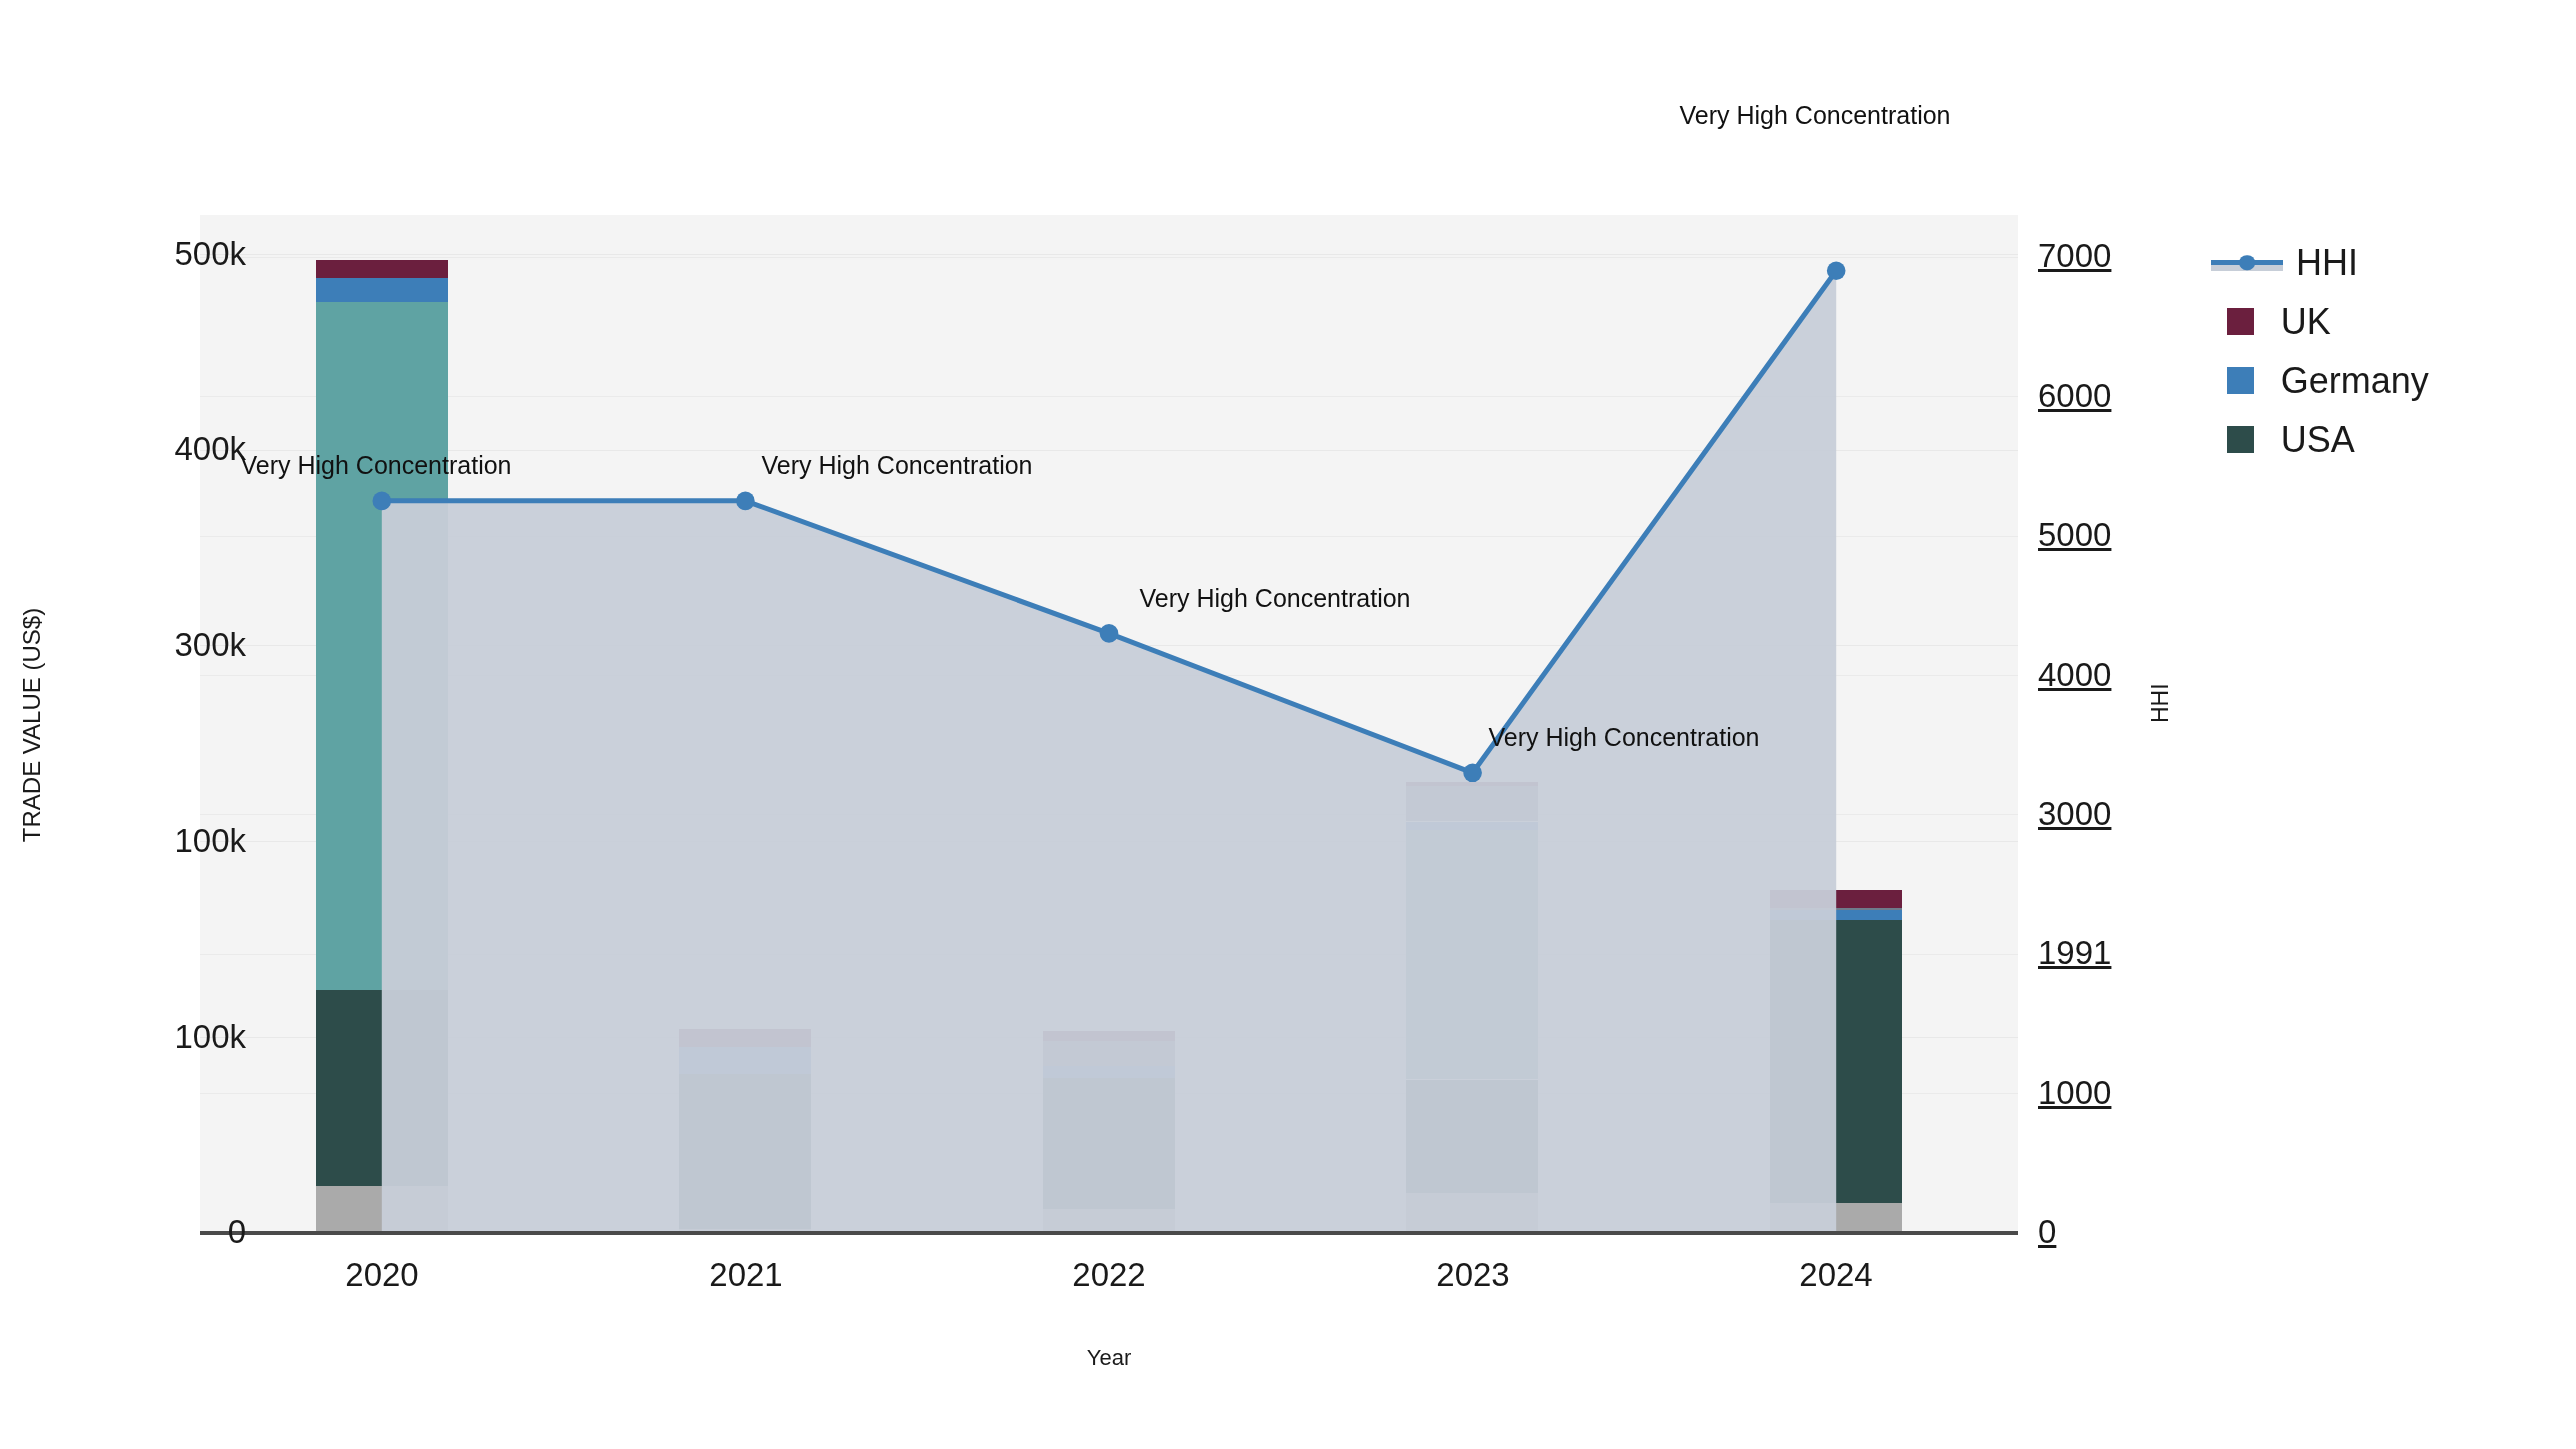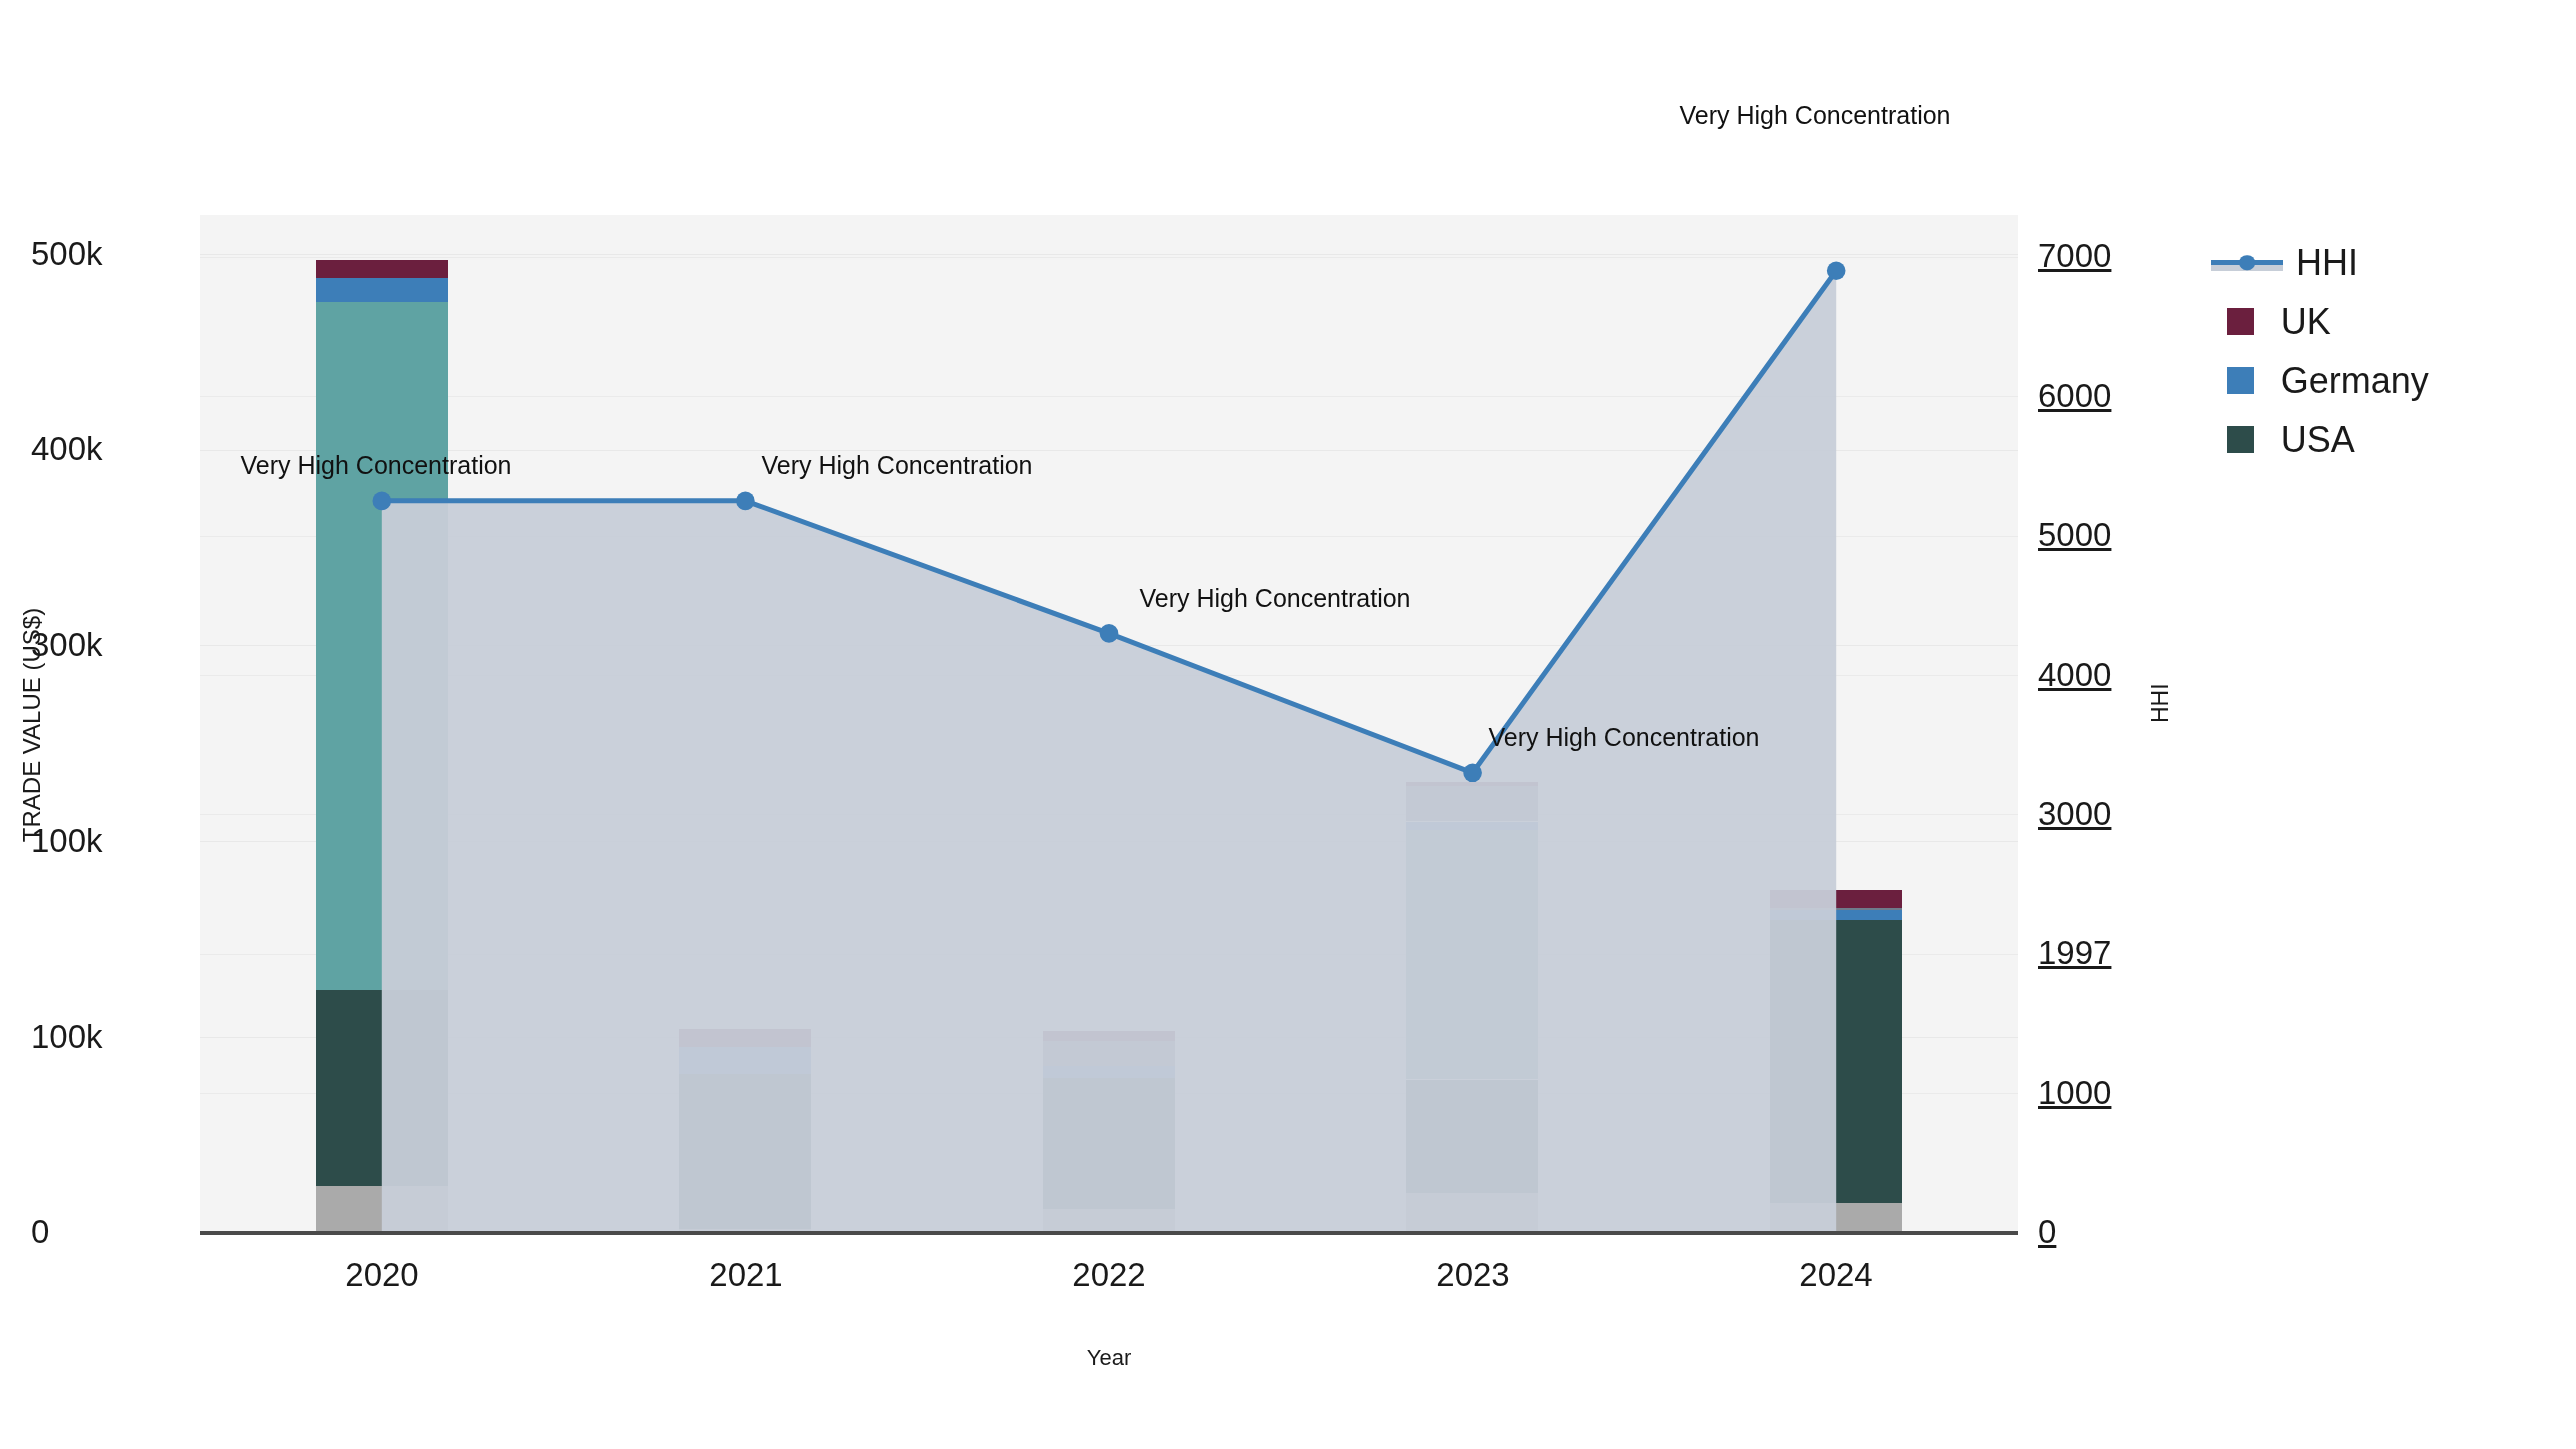--- a/index.html
+++ b/index.html
@@ -48,21 +48,21 @@
   }
   .barcol{position:absolute;bottom:0;}
   .seg{position:absolute;left:0;width:100%;}
 
   
   #hhi-svg{position:absolute;left:0;top:0;width:1818px;height:1018px;overflow:visible;}
 
   
   .ytick{
     position:absolute;right:2330px;
-    text-align:left;width:215px;
+    text-align:right;width:215px;
     font-size:33px;color:#1a1a1a;
     transform:translateY(-50%);
   }
   .y2tick{
     position:absolute;left:2038px;
     text-align:left;width:215px;
     font-size:33px;color:#1a1a1a;
     transform:translateY(-50%);
     text-decoration:underline;
   }
@@ -222,21 +222,21 @@
       <div class="ytick" style="top: 1232px;">0</div>
       <div class="ytick" style="top: 1037px;">100k</div>
       <div class="ytick" style="top: 841px;">100k</div>
       <div class="ytick" style="top: 645px;">300k</div>
       <div class="ytick" style="top: 449px;">400k</div>
       <div class="ytick" style="top: 254px;">500k</div>
     </div>
   <div id="y2ticks">
       <div class="y2tick" style="top: 1232px;">0</div>
       <div class="y2tick" style="top: 1093px;">1000</div>
-      <div class="y2tick" style="top: 953px;">1997</div>
+      <div class="y2tick" style="top: 953px;">1991</div>
       <div class="y2tick" style="top: 814px;">3000</div>
       <div class="y2tick" style="top: 675px;">4000</div>
       <div class="y2tick" style="top: 535px;">5000</div>
       <div class="y2tick" style="top: 396px;">6000</div>
       <div class="y2tick" style="top: 256px;">7000</div>
     </div>
   <div id="xticks">
       <div class="xtick" style="left: 382px;">2020</div>
       <div class="xtick" style="left: 746px;">2021</div>
       <div class="xtick" style="left: 1109px;">2022</div>

